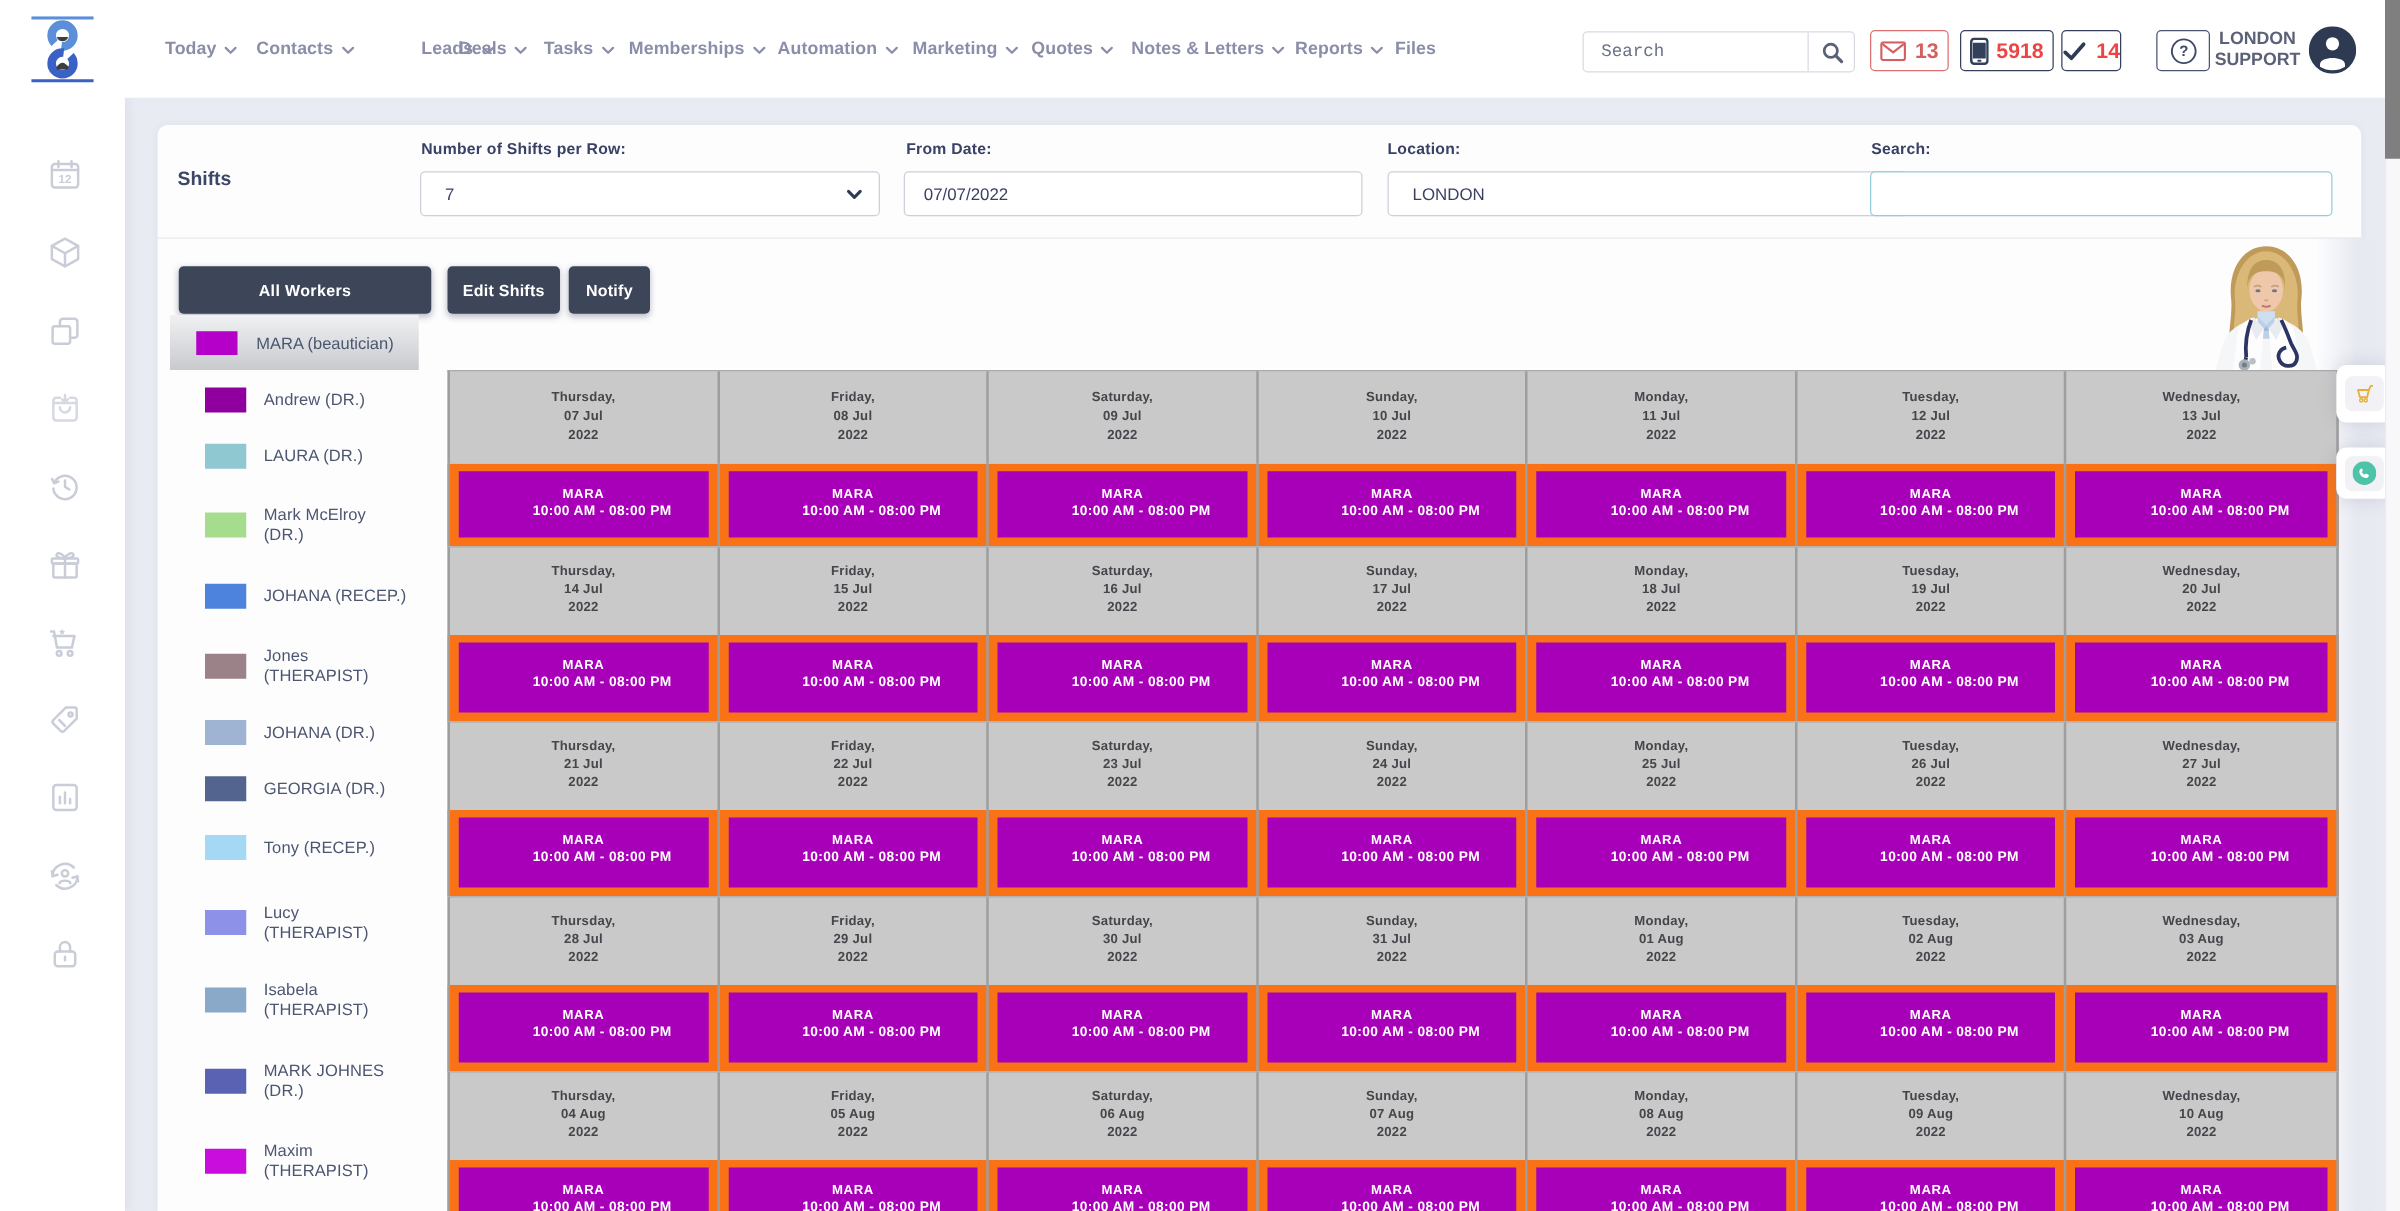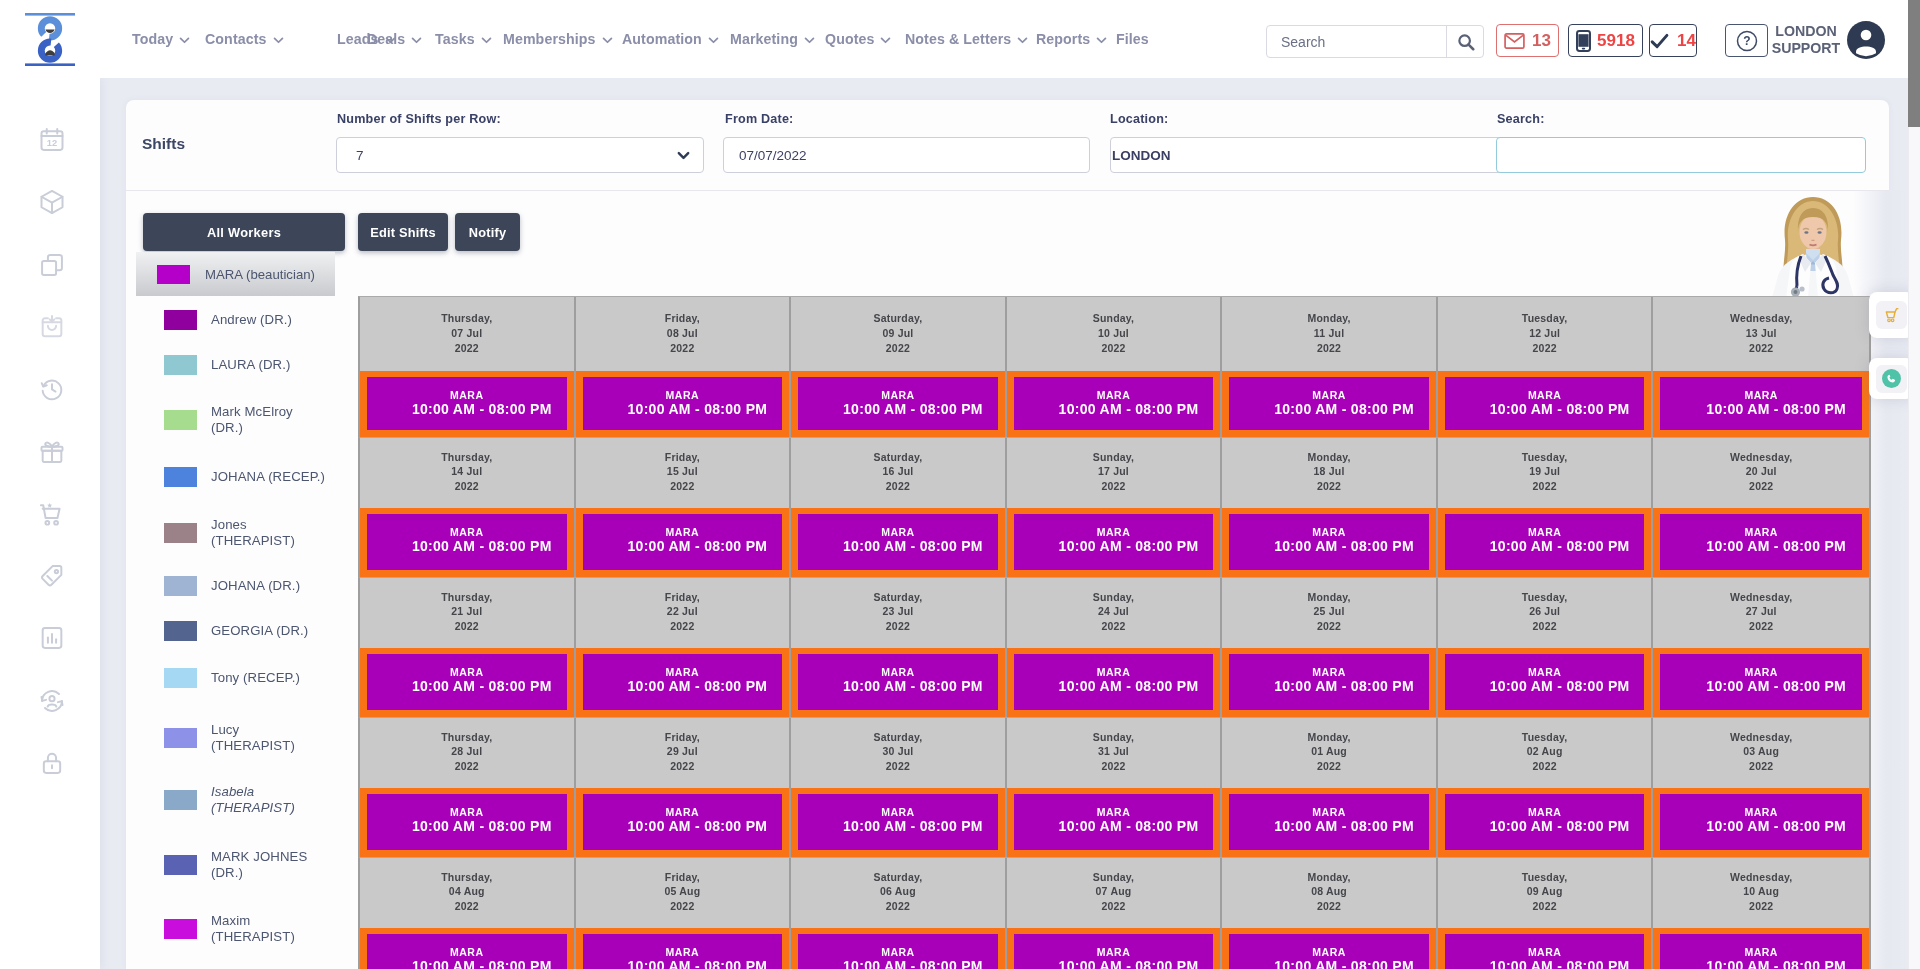--- a/index.html
+++ b/index.html
@@ -40,21 +40,21 @@
 
 .cal { position:absolute; left:358px; top:296px; width:1513px; z-index:5; }
 .chead { display:grid; grid-template-columns:repeat(7,1fr); background:#c9c9c9; border-left:2px solid #9e9e9e; border-right:2px solid #9e9e9e; border-top:1px solid #aaa; }
 .chead > div { border-right:2px solid #9e9e9e; text-align:center; color:#45464b; font-size:10.5px; font-weight:700; line-height:14.9px; letter-spacing:.2px; }
 .chead > div:last-child { border-right:none; }
 .cshift { display:grid; grid-template-columns:repeat(7,1fr); background:#f97316; border-left:2px solid #9e9e9e; border-right:2px solid #9e9e9e; }
 .cshift > div { border-right:2px solid #9e9e9e; padding:6px 7px 7px; }
 .cshift > div:last-child { border-right:none; }
 .mag { background:#a800b8; height:100%; width:100%; color:#fff; font-weight:700; text-align:center; padding-top:11.5px; }
 .m1 { font-size:10.5px; line-height:13px; letter-spacing:.5px; }
-.m2 { font-size:14px; line-height:15.5px; letter-spacing:.3px;padding-left:30px; }
+.m2 { font-size:11px; line-height:15.5px; letter-spacing:.3px;padding-left:30px; }
 
 
 .fcard { position:absolute; left:1869px; width:45px; background:#fff; border-radius:8px; z-index:25; box-shadow:0 0 14px rgba(120,120,150,.25); display:flex; align-items:center; justify-content:center; }
 .fin { width:31px; height:28px; background:#f1f1f6; border-radius:6px; display:flex; align-items:center; justify-content:center; }
 
 
 .sbtrack { position:absolute; left:1908px; top:0; width:12px; height:969px; background:#f8f8fa; z-index:40; border-left:1px solid #ececf0; }
 .sbthumb { position:absolute; left:1908px; top:0; width:12px; height:127px; background:#7f7f7f; z-index:41; }
 </style>
 </head>
@@ -96,21 +96,21 @@
 <div class="navitem" style="left:825px;">Quotes<svg width="11" height="7" viewBox="0 0 12 8">
           <polyline points="1.5,1.5 6,6 10.5,1.5" fill="none" stroke="#8a8ea8" stroke-width="2" stroke-linecap="round" stroke-linejoin="round"></polyline>
         </svg></div>
 <div class="navitem" style="left:905px;">Notes &amp; Letters<svg width="11" height="7" viewBox="0 0 12 8">
           <polyline points="1.5,1.5 6,6 10.5,1.5" fill="none" stroke="#8a8ea8" stroke-width="2" stroke-linecap="round" stroke-linejoin="round"></polyline>
         </svg></div>
 <div class="navitem" style="left:1036px;">Reports<svg width="11" height="7" viewBox="0 0 12 8">
           <polyline points="1.5,1.5 6,6 10.5,1.5" fill="none" stroke="#8a8ea8" stroke-width="2" stroke-linecap="round" stroke-linejoin="round"></polyline>
         </svg></div>
 <div class="navitem" style="left:1116px;">Files</div>
-<div class="abs" style="left:1266px;top:25px;width:218px;height:33px;border:1px solid #d9dae3;border-radius:4px;background:#fff;">
+<div class="abs" style="left:1266px;top:25px;width:218px;height:33px;border:1px solid #d9dae3;border-radius:4px;background:#fff;font-family:Liberation Mono, monospace;">
 <span class="abs" style="left:14px;top:8px;font-size:14px;color:#6a7086;">Search</span>
 <div class="abs" style="left:179px;top:0;width:39px;height:31px;border-left:1px solid #d9dae3;display:flex;align-items:center;justify-content:center;">
 <svg width="20" height="20" viewBox="0 0 22 22">
             <circle cx="9.5" cy="9.5" r="5.8" fill="none" stroke="#5a6076" stroke-width="2.4"></circle>
             <line x1="13.8" y1="13.8" x2="19" y2="19" stroke="#5a6076" stroke-width="2.8" stroke-linecap="round"></line>
           </svg>
 </div>
       </div>
 <div class="navbox" style="left:1496px;width:63px;border-color:#dd7070;color:#d45f5f;">
 <svg width="21" height="16" viewBox="0 0 22 17" style="margin-right:7px;">
@@ -236,21 +236,21 @@
 </svg>
 <div class="rightfade"></div>
 <div class="abs" style="left:142px;top:135px;font-size:15.5px;font-weight:600;color:#3c4766;z-index:4;">Shifts</div>
 <div class="flabel" style="left:337px;top:112px;">Number of Shifts per Row:</div>
 <div class="finput" style="left:336px;width:368px;padding-left:19px;">7<svg width="15" height="15" viewBox="0 0 16 16" style="position:absolute;right:12px;top:10px;">
         <polyline points="3,5.5 8,10.5 13,5.5" fill="none" stroke="#2f3b55" stroke-width="2.6" stroke-linecap="round" stroke-linejoin="round"></polyline>
       </svg></div>
 <div class="flabel" style="left:725px;top:112px;">From Date:</div>
 <div class="finput" style="left:723px;width:367px;padding-left:15px;">07/07/2022</div>
 <div class="flabel" style="left:1110px;top:112px;">Location:</div>
-<div class="finput" style="left:1110px;width:416px;padding-left:1px;font-weight:bold;">LONDON<svg width="15" height="15" viewBox="0 0 16 16" style="position:absolute;right:12px;top:10px;">
+<div class="finput" style="left:1110px;width:416px;padding-left:19px;">LONDON<svg width="15" height="15" viewBox="0 0 16 16" style="position:absolute;right:12px;top:10px;">
         <polyline points="3,5.5 8,10.5 13,5.5" fill="none" stroke="#2f3b55" stroke-width="2.6" stroke-linecap="round" stroke-linejoin="round"></polyline>
       </svg></div>
 <div class="flabel" style="left:1497px;top:112px;">Search:</div>
 <div class="finput" style="left:1496px;width:370px;border-color:#93cbdc;"></div>
 <div class="divider"></div>
 <div class="dbtn" style="left:143px;width:202px;font-size:12.8px;letter-spacing:.3px;">All Workers</div>
 <div class="dbtn" style="left:358px;width:90px;font-size:12.8px;letter-spacing:.2px;">Edit Shifts</div>
 <div class="dbtn" style="left:455px;width:65px;font-size:12.8px;letter-spacing:.2px;">Notify</div>
 <div class="wsel">
 <div class="abs" style="left:21px;top:13px;width:33px;height:19px;background:#b400c8;"></div>
@@ -285,21 +285,21 @@
 <div class="wname">GEORGIA (DR.)</div>
 </div>
 <div class="wrow" style="top:668px;height:20px;">
 <div class="wsq" style="top:0px;background:#a5d9f3;"></div>
 <div class="wname">Tony (RECEP.)</div>
 </div>
 <div class="wrow" style="top:721px;height:34px;">
 <div class="wsq" style="top:7px;background:#8e91e8;"></div>
 <div class="wname">Lucy<br>(THERAPIST)</div>
 </div>
-<div class="wrow" style="top:783px;height:34px;font-style:italic;">
+<div class="wrow" style="top:783px;height:34px;">
 <div class="wsq" style="top:7px;background:#8aa9c9;"></div>
 <div class="wname">Isabela<br>(THERAPIST)</div>
 </div>
 <div class="wrow" style="top:848px;height:34px;">
 <div class="wsq" style="top:7px;background:#5a62b4;"></div>
 <div class="wname">MARK JOHNES<br>(DR.)</div>
 </div>
 <div class="wrow" style="top:912px;height:34px;">
 <div class="wsq" style="top:7px;background:#c80ddc;"></div>
 <div class="wname">Maxim<br>(THERAPIST)</div>

